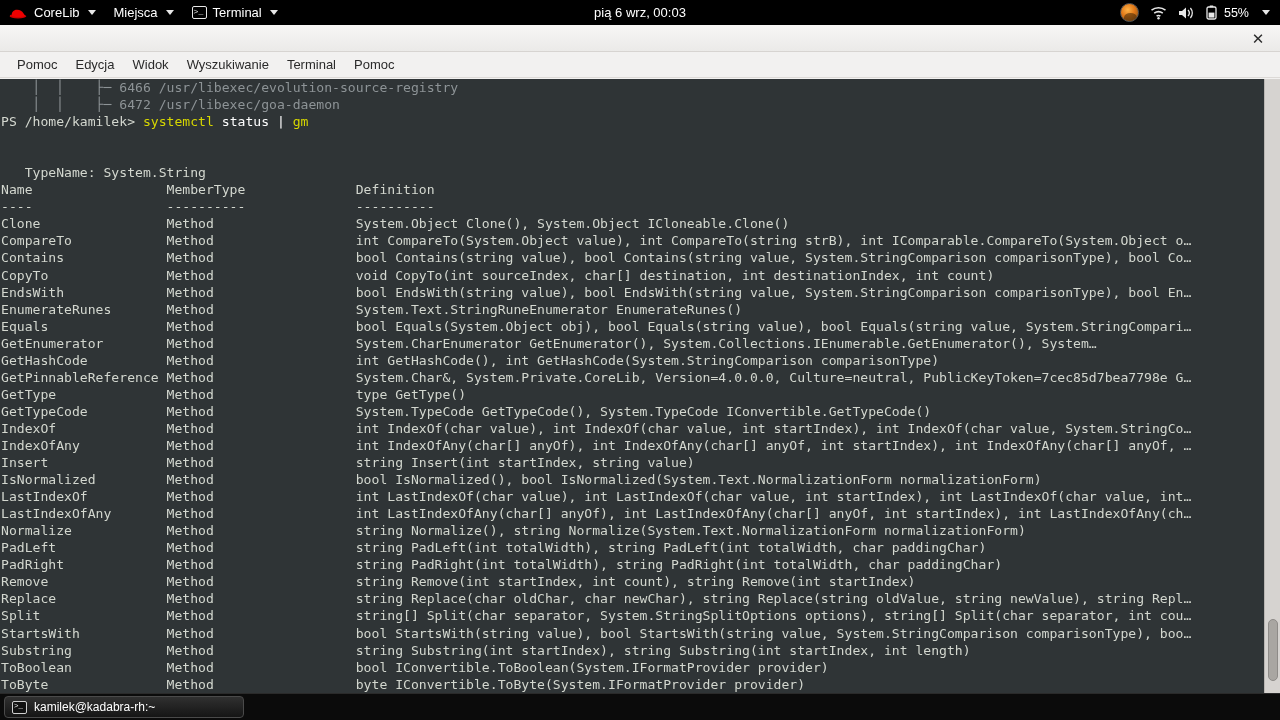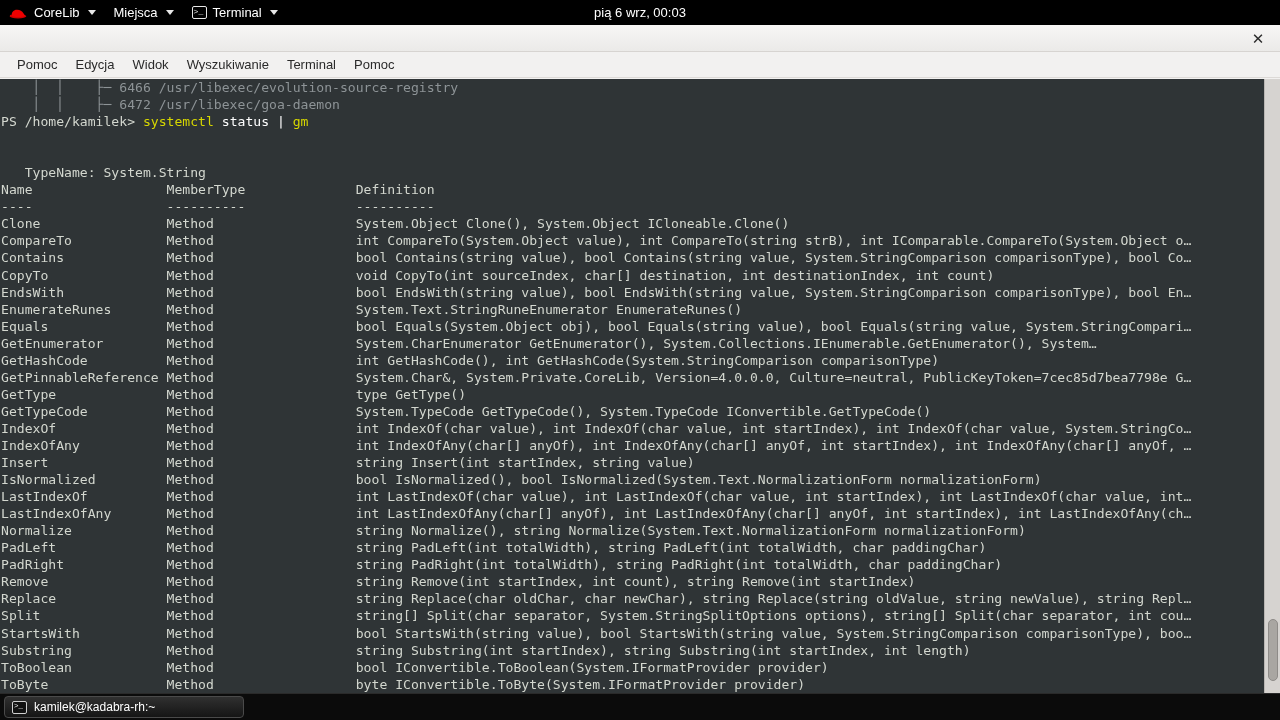--- a/index.html
+++ b/index.html
@@ -240,20 +240,41 @@
   </div>
 
   <div class="panel-menu">
     <span id="term-menu-icon"></span>
     <span>Terminal</span>
     <i class="caret-down"></i>
   </div>
 
   <div id="panel-clock">pią 6 wrz, 00:03</div>
 
+  <div id="tray">
+    <div id="tray-avatar"></div>
+    <svg class="tray-ico" width="17" height="14" viewBox="0 0 17 14">
+      <path d="M1.5 4.2 A11 11 0 0 1 15.5 4.2" stroke="#e8e8e8" stroke-width="1.5" fill="none"></path>
+      <path d="M4.2 7.2 A7.3 7.3 0 0 1 12.8 7.2" stroke="#e8e8e8" stroke-width="1.5" fill="none"></path>
+      <path d="M6.6 10 A3.6 3.6 0 0 1 10.4 10" stroke="#e8e8e8" stroke-width="1.5" fill="none"></path>
+      <circle cx="8.5" cy="12.3" r="1.2" fill="#e8e8e8"></circle>
+    </svg>
+    <svg class="tray-ico" width="17" height="14" viewBox="0 0 17 14">
+      <path d="M1 5 H4 L8 1.5 V12.5 L4 9 H1 Z" fill="#e8e8e8"></path>
+      <path d="M10 4 A4.4 4.4 0 0 1 10 10" stroke="#e8e8e8" stroke-width="1.3" fill="none"></path>
+      <path d="M12.4 2 A7.5 7.5 0 0 1 12.4 12" stroke="#e8e8e8" stroke-width="1.3" fill="none"></path>
+    </svg>
+    <svg class="tray-ico" width="11" height="15" viewBox="0 0 11 15">
+      <rect x="1" y="2" width="9" height="12" rx="1.4" stroke="#e8e8e8" stroke-width="1.3" fill="none"></rect>
+      <rect x="3.6" y="0.4" width="3.8" height="1.8" rx="0.6" fill="#e8e8e8"></rect>
+      <rect x="2.6" y="7.6" width="5.8" height="5" fill="#e8e8e8"></rect>
+    </svg>
+    <span id="battery-text">55%</span>
+    <i class="caret-down"></i>
+  </div>
 </div>
 
 <div id="window">
 
   <div id="titlebar">
     <div id="close-btn">✕</div>
   </div>
 
   <div id="menubar">
     <div class="menu-item">Pomoc</div>

